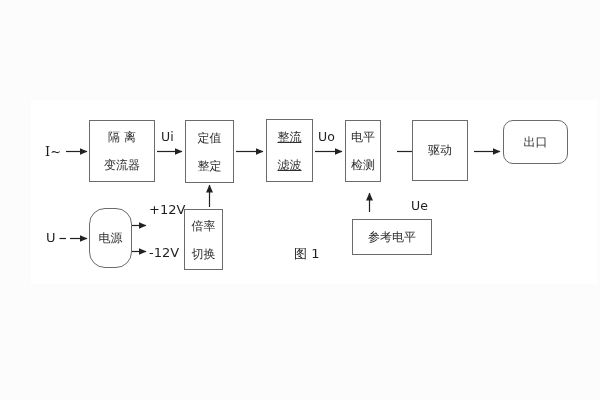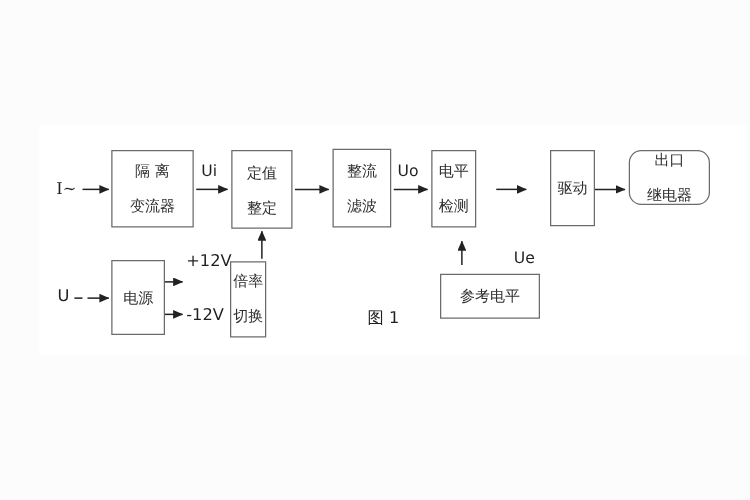--- a/index.html
+++ b/index.html
@@ -12,26 +12,26 @@
   svg.wires{position:absolute;left:0;top:0;width:600px;height:400px;pointer-events:none;}
   .block{
     position:absolute;box-sizing:border-box;border:1px solid #6b6b6b;background:#ffffff;
     display:flex;flex-direction:column;align-items:center;justify-content:center;
     font-size:12px;color:#2e2e2e;text-align:center;
   }
   .block .bl{line-height:28px;white-space:pre;}
   .block.single .bl{line-height:normal;}
   .b1{left:89px;top:120px;width:66px;height:62px;}
   .b2{left:185px;top:120px;width:49px;height:63px;}
-  .b3{left:266px;top:119px;width:47px;height:63px;}
+  .b3{left:266px;top:119px;width:47px;height:63px;text-decoration:underline;}
   .b4{left:345px;top:120px;width:36px;height:62px;}
-  .b5{left:440px;top:120px;width:36px;height:61px;align-items:center;}
+  .b5{left:412px;top:120px;width:56px;height:61px;align-items:center;}
   .b6{left:503px;top:120px;width:65px;height:44px;border-radius:10px;}
-  .b7{left:89px;top:208px;width:43px;height:60px;}
-  .b8{left:184px;top:209px;width:29px;height:61px;font-family:Liberation Mono, monospace;}
+  .b7{left:89px;top:208px;width:43px;height:60px;border-radius:16px;}
+  .b8{left:184px;top:209px;width:39px;height:61px;}
   .b9{left:352px;top:219px;width:80px;height:36px;}
   .lbl{position:absolute;font-size:13px;color:#1f1f1f;white-space:pre;text-align:center;}
   .lbl-i{left:45px;top:144px;font-family:"DejaVu Serif","Liberation Serif",serif;}
   .lbl-u{left:46px;top:230px;}
   .lbl-ui{left:161px;top:129px;font-size:12.5px;}
   .lbl-uo{left:318px;top:129px;font-size:12.5px;}
   .lbl-ue{left:377px;top:198px;font-size:12.5px;margin-left:34px;}
   .lbl-p12{left:149px;top:202px;}
   .lbl-m12{left:149px;top:245px;}
   .lbl-cap{left:294px;top:245px;}
@@ -77,21 +77,20 @@
   </div>
   <div class="block b4">
     <div class="bl">电平</div>
     <div class="bl">检测</div>
   </div>
   <div class="block b5 single">
     <div class="bl">驱动</div>
   </div>
   <div class="block b6">
     <div class="bl">出口</div>
-    <div class="bl">继电器</div>
   </div>
   <div class="block b7 single">
     <div class="bl">电源</div>
   </div>
   <div class="block b8">
     <div class="bl">倍率</div>
     <div class="bl">切换</div>
   </div>
   <div class="block b9 single">
     <div class="bl">参考电平</div>

